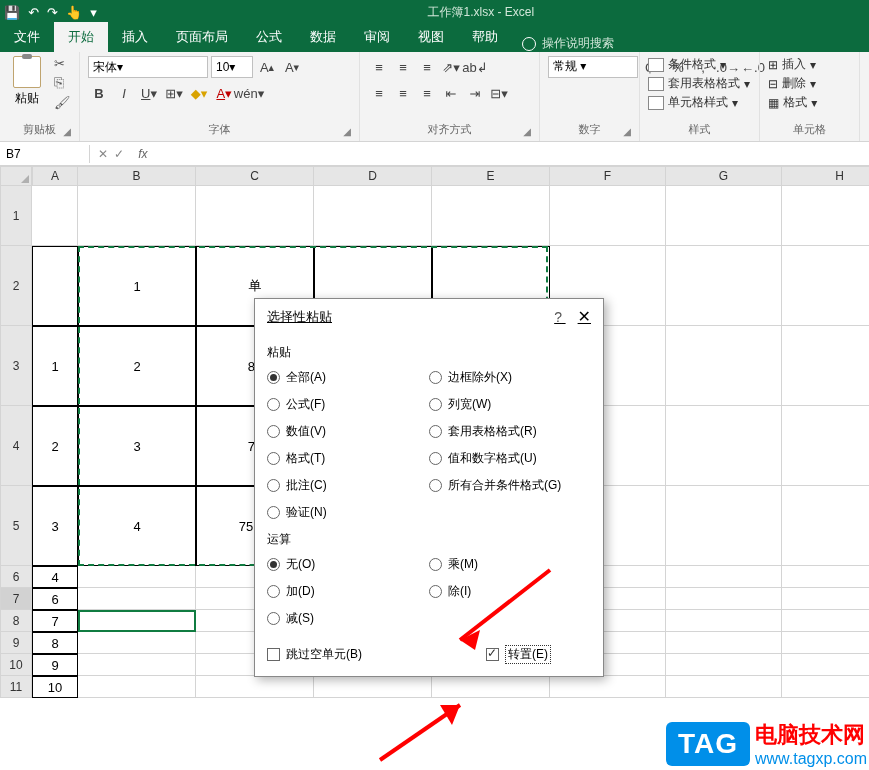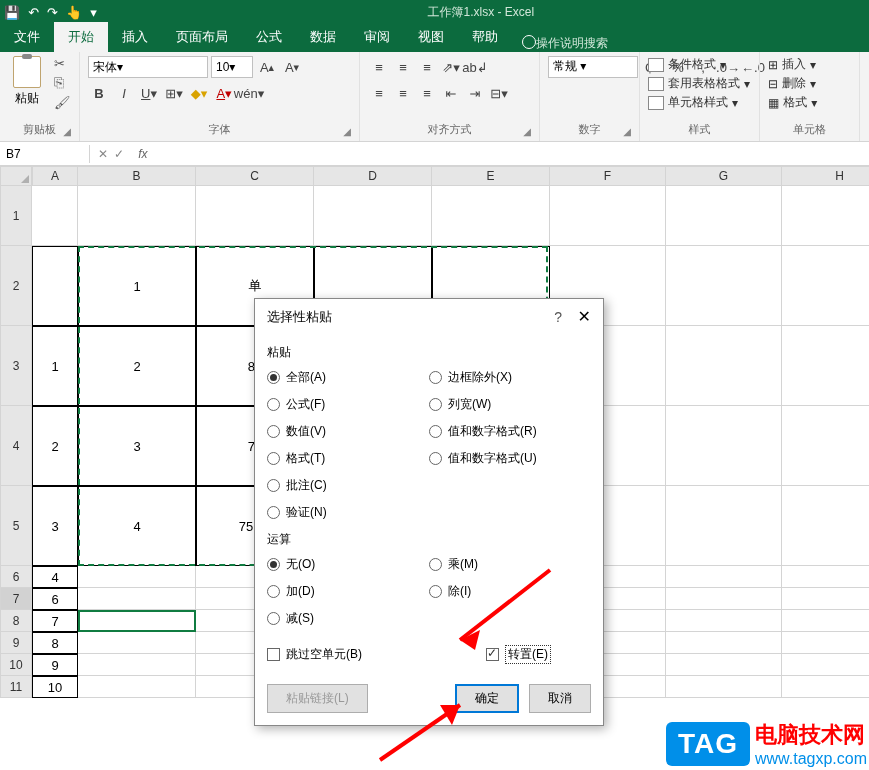--- a/index.html
+++ b/index.html
@@ -9,21 +9,21 @@
 .titlebar { background: #0c6b3e; height: 24px; display: flex; align-items: center; padding: 0 4px; color: #fff; }
 .tb-icons { display: flex; gap: 8px; align-items: center; }
 .tb-icon { color: #fff; font-size: 13px; }
 .tb-title { flex: 1; text-align: center; font-size: 12px; color: #d0e6d8; }
 
 
 .ribbon-tabs { background: #0c6b3e; height: 28px; display: flex; align-items: flex-end; }
 .rtab { padding: 6px 14px; color: #fff; font-size: 13px; cursor: pointer; }
 .rtab.file { background: #0c6b3e; }
 .rtab.active { background: #f3f3f3; color: #0c6b3e; }
-.tell-me { display: flex; align-items: flex-start; margin-left: 10px; color: #d0e6d8; }
+.tell-me { display: flex; align-items: center; gap: 6px; margin-left: 10px; color: #d0e6d8; }
 .bulb { width: 14px; height: 14px; border: 1px solid #fff; border-radius: 50%; position: relative; }
 
 
 .ribbon { background: #f3f3f3; border-bottom: 1px solid #d4d4d4; height: 90px; display: flex; }
 .rgroup { border-right: 1px solid #e1e1e1; padding: 4px 8px 2px 8px; display: flex; flex-direction: column; justify-content: space-between; }
 .rgroup-content { display: flex; gap: 4px; align-items: flex-start; flex: 1; }
 .rgroup-label { text-align: center; font-size: 11px; color: #666; padding: 2px 0; position: relative; }
 .rgroup-label .launcher { position: absolute; right: 0; bottom: 2px; font-size: 10px; color: #888; }
 
 .paste-big { display: flex; flex-direction: column; align-items: center; gap: 2px; width: 38px; }
@@ -73,21 +73,21 @@
 .cell { border-right: 1px solid #d4d4d4; border-bottom: 1px solid #d4d4d4; font-size: 13px; display: flex; align-items: center; justify-content: center; background: #fff; }
 
 
 .marching { position: absolute; border: 2px dashed #107c41; pointer-events: none; }
 
 
 .active-cell { position: absolute; border: 2px solid #107c41; pointer-events: none; }
 
 
 .dialog { position: absolute; left: 254px; top: 298px; width: 350px; background: #fff; border: 1px solid #888; box-shadow: 3px 3px 10px rgba(0,0,0,0.3); z-index: 100; }
-.dlg-title { display: flex; justify-content: space-between; align-items: center; padding: 8px 12px; font-size: 13px; }
+.dlg-title { display: flex; justify-content: space-between; align-items: center; padding: 8px 12px; font-size: 13px; text-decoration: underline; }
 .dlg-close { font-size: 16px; cursor: pointer; margin-left: 12px; }
 .dlg-help { font-size: 14px; cursor: pointer; color: #555; }
 .dlg-body { padding: 4px 12px 12px 12px; font-size: 12px; }
 .dlg-section { margin: 6px 0 4px 0; font-size: 12px; }
 .dlg-row { display: flex; }
 .dlg-col { flex: 1; display: flex; flex-direction: column; gap: 10px; padding: 4px 0; }
 .radio-item { display: flex; align-items: center; gap: 6px; }
 .radio { width: 13px; height: 13px; border: 1px solid #666; border-radius: 50%; display: inline-block; position: relative; }
 .radio.checked::after { content: ""; position: absolute; left: 2px; top: 2px; width: 7px; height: 7px; background: #333; border-radius: 50%; }
 .checkbox { width: 13px; height: 13px; border: 1px solid #666; display: inline-block; position: relative; }
@@ -441,25 +441,29 @@
           <div class="radio-item">
             <span class="radio"></span>
             <span>边框除外(X)</span>
           </div>
           <div class="radio-item">
             <span class="radio"></span>
             <span>列宽(W)</span>
           </div>
           <div class="radio-item">
             <span class="radio"></span>
-            <span>值和数字格式(R)</span>
+            <span>套用表格格式(R)</span>
           </div>
           <div class="radio-item">
             <span class="radio"></span>
             <span>值和数字格式(U)</span>
+          </div>
+          <div class="radio-item">
+            <span class="radio"></span>
+            <span>所有合并条件格式(G)</span>
           </div>
         </div>
     </div>
     <div class="dlg-section">运算</div>
     <div class="dlg-row">
       <div class="dlg-col" id="ops-left">
           <div class="radio-item">
             <span class="radio checked"></span>
             <span>无(O)</span>
           </div>
@@ -486,25 +490,20 @@
     <div class="dlg-row" style="margin-top:14px; gap:20px">
       <div class="radio-item">
         <span class="checkbox"></span>
         <span>跳过空单元(B)</span>
       </div>
       <div class="radio-item" style="margin-left:auto;margin-right:40px">
         <span class="checkbox checked"></span>
         <span class="focus-box">转置(E)</span>
       </div>
     </div>
-  </div>
-  <div class="dlg-footer">
-    <button class="dlg-btn disabled dlg-footer-left">粘贴链接(L)</button>
-    <button class="dlg-btn primary">确定</button>
-    <button class="dlg-btn">取消</button>
   </div>
 </div>
 
 <svg class="arrow" style="left:430px; top:560px;" width="130" height="100">
   <line x1="120" y1="10" x2="30" y2="80" class="arrow-line"></line>
   <polygon points="30,80 50,70 45,90" class="arrow-head"></polygon>
 </svg>
 <svg class="arrow" style="left:370px; top:700px;" width="120" height="70">
   <line x1="10" y1="60" x2="90" y2="5" class="arrow-line"></line>
   <polygon points="90,5 70,5 82,25" class="arrow-head"></polygon>

